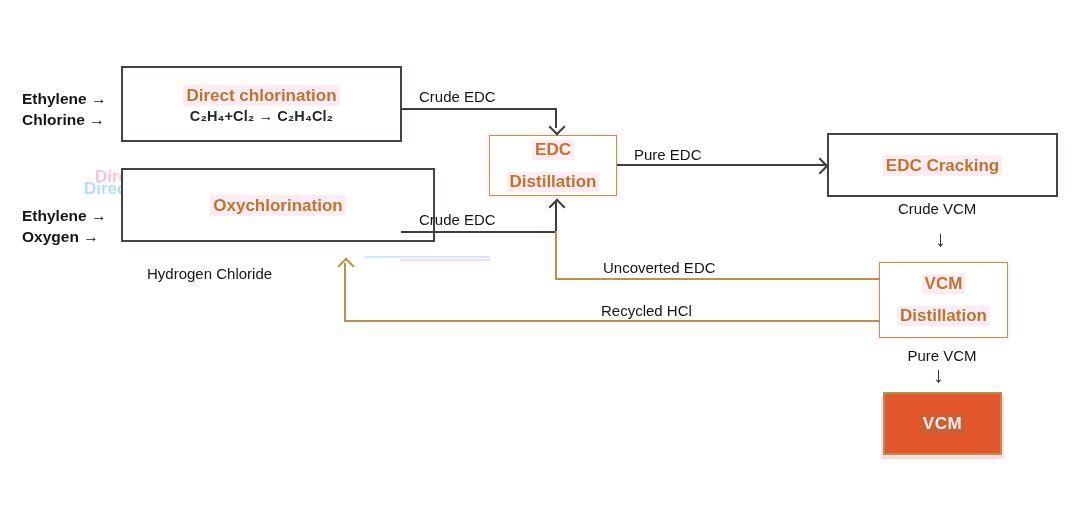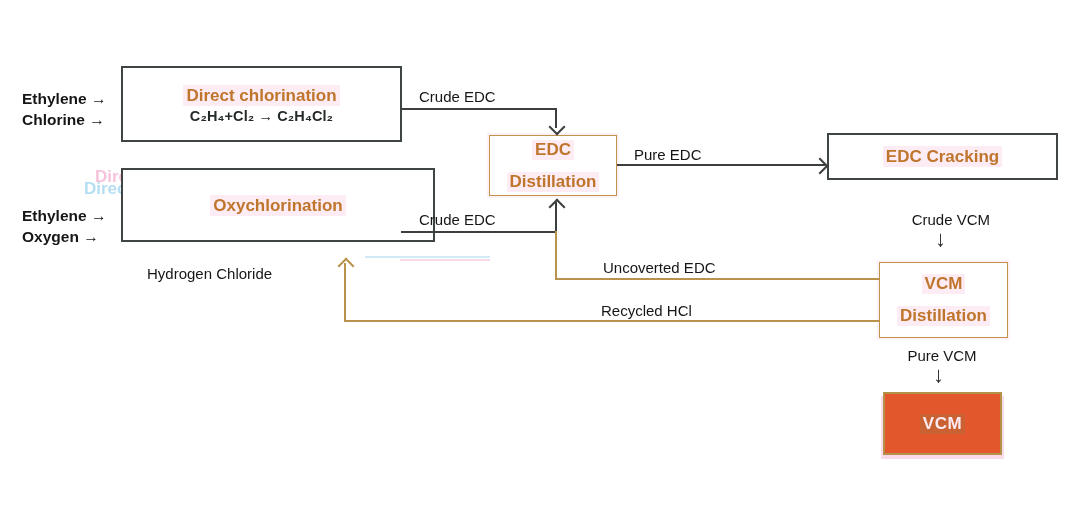--- a/index.html
+++ b/index.html
@@ -73,37 +73,37 @@
   <div class="ptitle">Oxychlorination</div>
 </div>
 
 <div class="stream abs" style="left:147px;top:265px;">Hydrogen Chloride</div>
 
 <div class="pbox orange" style="left:489px;top:135px;width:128px;height:61px;">
   <div class="ptitle" style="line-height:20px;">EDC</div>
   <div class="ptitle" style="line-height:20px;">Distillation</div>
 </div>
 
-<div class="pbox dark" style="left:827px;top:133px;width:231px;height:47px;">
+<div class="pbox dark" style="left:827px;top:133px;width:231px;height:64px;">
   <div class="ptitle">EDC Cracking</div>
 </div>
 
 <div class="pbox orange" style="left:879px;top:262px;width:129px;height:76px;">
   <div class="ptitle" style="line-height:20px;">VCM</div>
   <div class="ptitle" style="line-height:20px;">Distillation</div>
 </div>
 
 <div class="vcmbox" style="left:883px;top:392px;width:119px;height:63px;">
   <span>VCM</span>
 </div>
 
 <div class="stream abs" style="left:419px;top:88px;">Crude EDC</div>
 <div class="stream abs" style="left:419px;top:211px;">Crude EDC</div>
 <div class="stream abs" style="left:634px;top:146px;">Pure EDC</div>
-<div class="stream abs" style="left:898px;top:211px;width:92px;text-align:right;">Crude VCM</div>
+<div class="stream abs" style="left:898px;top:200px;width:92px;text-align:left;">Crude VCM</div>
 <div class="stream abs" style="left:603px;top:259px;">Uncoverted EDC</div>
 <div class="stream abs" style="left:601px;top:302px;">Recycled HCl</div>
 <div class="stream abs" style="left:902px;top:347px;width:80px;text-align:center;">Pure VCM</div>
 
 <div class="line" style="left:401px;top:108px;width:156px;height:2px;"></div>
 <div class="line" style="left:555px;top:108px;width:2px;height:20px;"></div>
 <div class="chev down" style="left:551px;top:121px;"></div>
 
 <div class="line" style="left:401px;top:231px;width:156px;height:2px;"></div>
 <div class="line" style="left:555px;top:202px;width:2px;height:31px;"></div>

